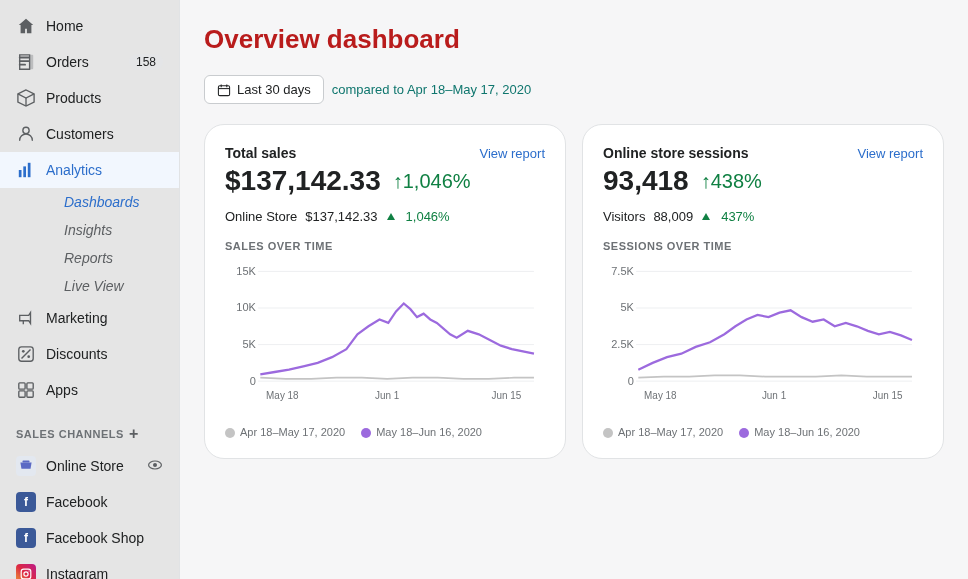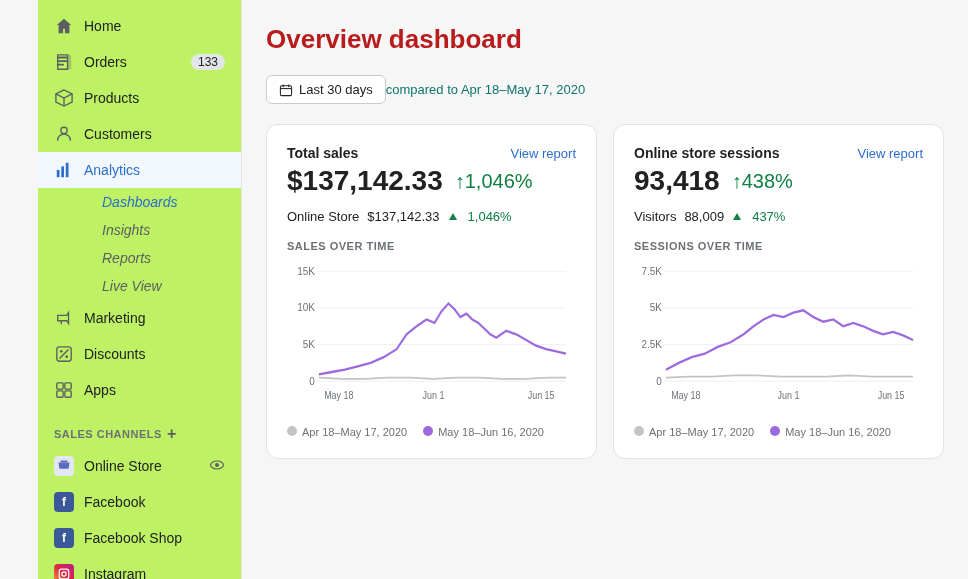--- a/index.html
+++ b/index.html
@@ -1,62 +1,62 @@
 <!DOCTYPE html>
 <html><head>
   <meta charset="utf-8">
   <style>
     * { margin: 0; padding: 0; box-sizing: border-box; }
     body { font-family: -apple-system, BlinkMacSystemFont, 'Segoe UI', sans-serif; background: #f6f6f7; display: flex; width: 968px; height: 579px; overflow: hidden; font-size: 14px; }
 
     
-    .sidebar { width: 204px; background: #bef264; border-right: 1px solid #e1e3e5; height: 100%; overflow-y: auto; flex-shrink: 0; margin-left: 38px; }
+    .sidebar { width: 180px; background: #e5e5e5; border-right: 1px solid #e1e3e5; height: 100%; overflow-y: auto; flex-shrink: 0; }
     .sidebar-nav { padding: 8px 0; }
     .nav-item { display: flex; align-items: center; gap: 10px; padding: 8px 16px; color: #202223; cursor: pointer; font-size: 14px; text-decoration: none; }
     .nav-item.active { background: #f2f7fe; color: #2c6ecb; font-weight: 500; }
     .nav-item .icon { width: 20px; height: 20px; display: flex; align-items: center; justify-content: center; flex-shrink: 0; color: #5c5f62; }
     .nav-item.active .icon { color: #2c6ecb; }
     .nav-badge { margin-left: auto; background: #e4e5e7; border-radius: 10px; padding: 1px 7px; font-size: 12px; color: #202223; }
     .sub-nav { padding-left: 64px; font-style: italic; }
     .sub-nav-item { display: block; padding: 6px 16px 6px 0; color: #5c5f62; cursor: pointer; font-size: 14px; }
     .sub-nav-item.active { color: #2c6ecb; font-weight: 500; }
     .section-header { display: flex; align-items: center; padding: 16px 16px 4px; font-size: 11px; font-weight: 600; color: #6d7175; letter-spacing: 0.5px; text-transform: uppercase; }
     .section-header .add-btn { width: 20px; height: 20px; display: flex; align-items: center; justify-content: center; cursor: pointer; color: #5c5f62; font-size: 16px; }
     .channel-item { display: flex; align-items: center; gap: 10px; padding: 8px 16px; color: #202223; cursor: pointer; font-size: 14px; }
     .channel-item .channel-icon { width: 20px; height: 20px; border-radius: 4px; display: flex; align-items: center; justify-content: center; flex-shrink: 0; font-size: 11px; font-weight: bold; }
     .channel-item .eye-btn { margin-left: auto; color: #5c5f62; }
 
     
     .main-content { flex: 1; padding: 24px; overflow-y: auto; background: #f6f6f7; }
     .page-title { font-size: 26px; font-weight: 600; color: #b91c1c; margin-bottom: 20px; }
-    .toolbar { display: flex; align-items: center; gap: 0; margin-bottom: 20px; }
+    .toolbar { display: flex; align-items: center; gap: 8px; margin-bottom: 20px; }
     .date-btn { display: flex; align-items: center; gap: 6px; background: #fff; border: 1px solid #c9cccf; border-radius: 6px; padding: 6px 12px; font-size: 13px; color: #202223; cursor: pointer; }
     .compare-text { font-size: 13px; color: #0f766e; }
 
     
     .cards-row { display: flex; gap: 16px; }
-    .card { background: #fff; border-radius: 12px; border: 1px solid #e1e3e5; padding: 20px; flex: 1; min-width: 0; }
+    .card { background: #fff; border-radius: 20px; border: 1px solid #e1e3e5; padding: 20px; flex: 1; min-width: 0; }
     .card-header { display: flex; align-items: center; justify-content: space-between; margin-bottom: 4px; }
     .card-title { font-size: 14px; font-weight: 600; color: #202223; }
     .view-report { font-size: 13px; color: #2c6ecb; cursor: pointer; text-decoration: none; }
     .metric-row { display: flex; align-items: center; gap: 12px; margin-bottom: 12px; }
     .metric-value { font-size: 28px; font-weight: 600; color: #202223; }
     .metric-change { font-size: 20px; font-weight: 500; color: #108043; }
     .sub-metric { display: flex; align-items: center; gap: 8px; font-size: 13px; color: #6d7175; margin-bottom: 16px; }
     .sub-metric-label { color: #202223; }
     .sub-metric-value { color: #202223; }
     .sub-metric-change { color: #108043; display: flex; align-items: center; gap: 10px; }
 
     
     .chart-section { }
     .chart-label { font-size: 11px; font-weight: 600; color: #6d7175; letter-spacing: 0.5px; text-transform: uppercase; margin-bottom: 8px; }
     .chart-container { position: relative; width: 100%; height: 160px; }
     svg.chart { width: 100%; height: 100%; }
     .chart-legend { display: flex; gap: 16px; margin-top: 6px; font-size: 11px; color: #6d7175; }
-    .legend-item { display: flex; align-items: flex-start; gap: 5px; }
+    .legend-item { display: flex; align-items: flex-end; gap: 5px; }
     .legend-dot { width: 10px; height: 10px; border-radius: 50%; }
 
     
     .y-label { font-size: 10px; fill: #6d7175; }
   </style>
 </head>
 <body>
 
 <nav class="sidebar">
   <div class="sidebar-nav">
@@ -74,21 +74,21 @@
       <span class="icon">
         <svg width="18" height="18" viewBox="0 0 20 20" fill="none">
             <rect x="2" y="4" width="12" height="2" rx="1" fill="currentColor"></rect>
             <rect x="2" y="8" width="12" height="2" rx="1" fill="currentColor"></rect>
             <rect x="2" y="12" width="8" height="2" rx="1" fill="currentColor"></rect>
             <rect x="14" y="2" width="4" height="16" rx="1" fill="currentColor" opacity="0.3"></rect>
             <path d="M3 2h11v16H3V2z" stroke="currentColor" stroke-width="1.5" fill="none"></path>
           </svg>
       </span>
       <span>Orders</span>
-      <span class="nav-badge">133</span>
+      <span class="nav-badge">158</span>
     </div>
 
     <div class="nav-item">
       <span class="icon">
         <svg width="18" height="18" viewBox="0 0 20 20" fill="none">
             <path d="M10 1L1 5.5V14.5L10 19L19 14.5V5.5L10 1Z" stroke="currentColor" stroke-width="1.5" fill="none"></path>
             <path d="M1 5.5L10 10L19 5.5" stroke="currentColor" stroke-width="1.5"></path>
             <line x1="10" y1="10" x2="10" y2="19" stroke="currentColor" stroke-width="1.5"></line>
           </svg>
       </span>

